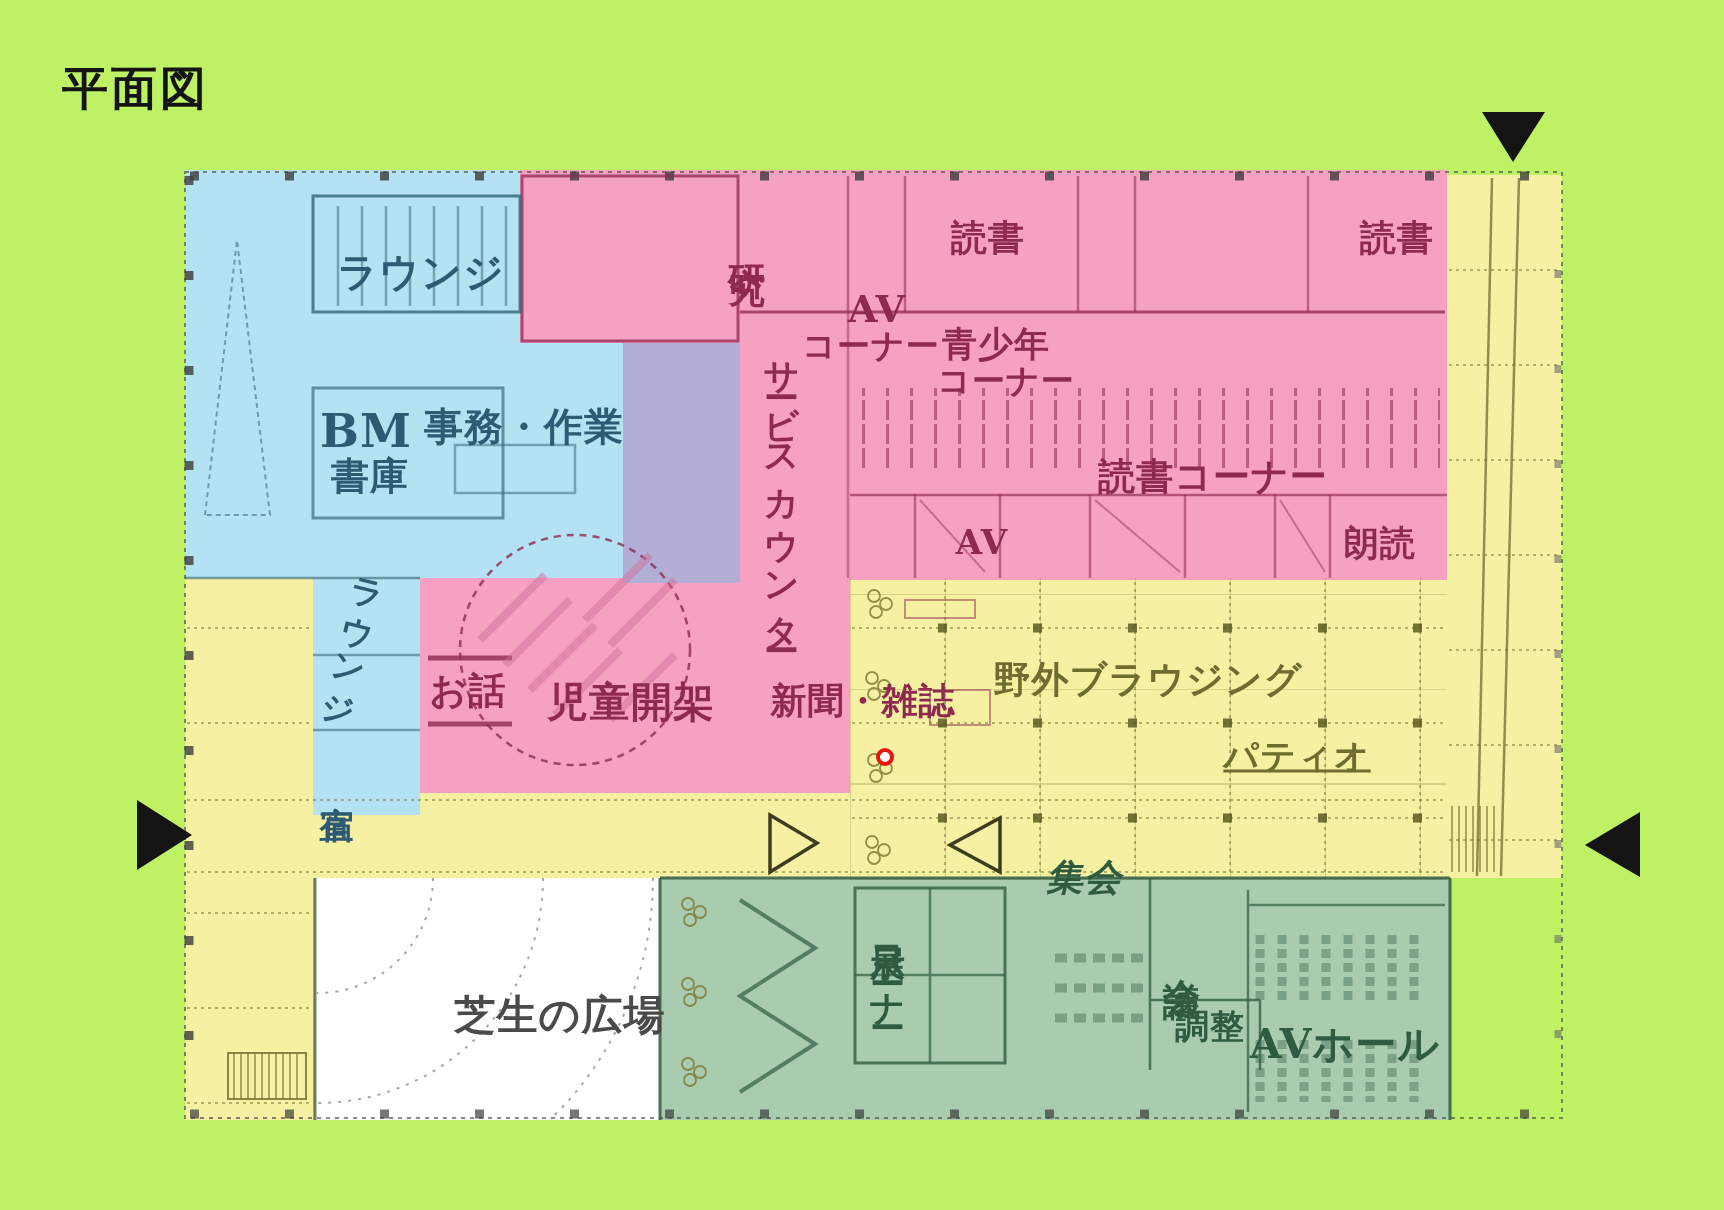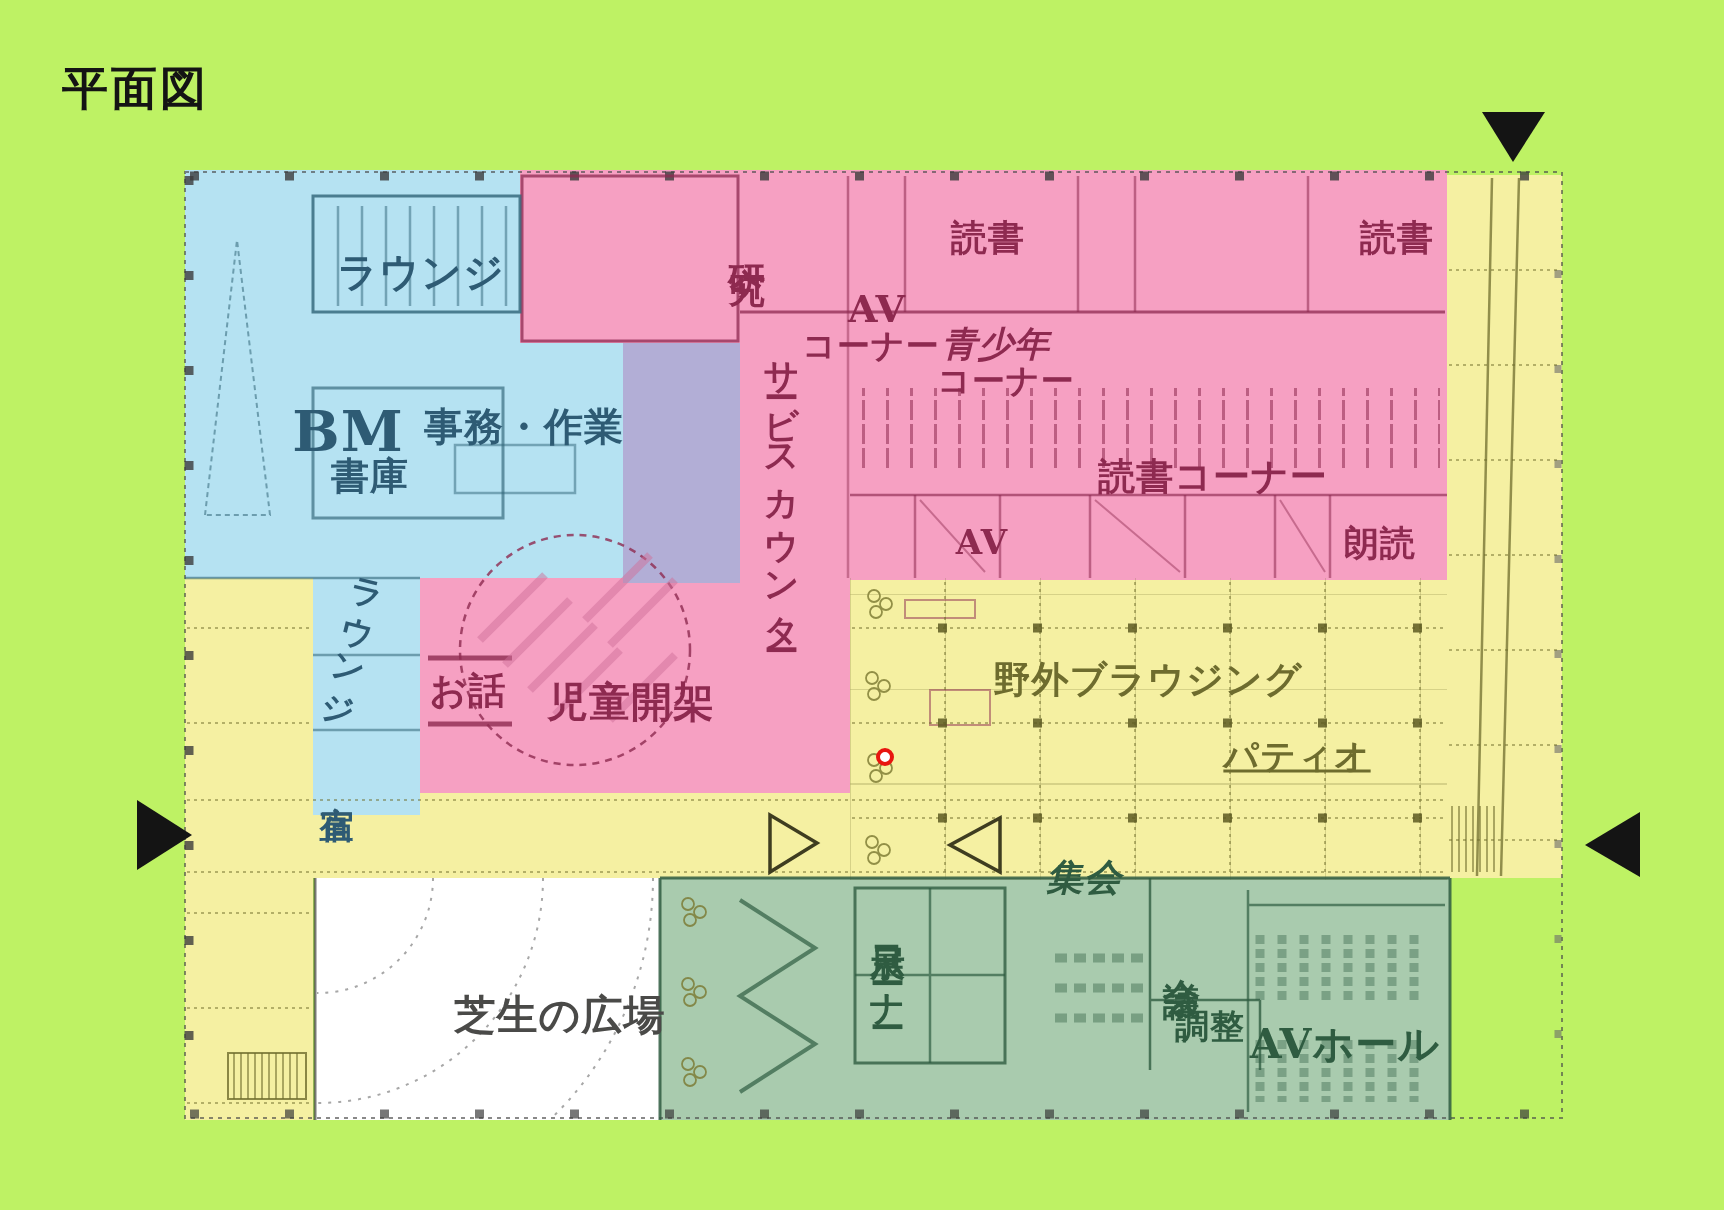--- a/index.html
+++ b/index.html
@@ -154,33 +154,34 @@
       <circle cx="885" cy="757" r="7" fill="#ffffff" stroke="#e8150f" stroke-width="4"></circle>
     </g>
   </svg>
 
   <div class="lbl c-blue" style="left:421px;top:272px;font-size:40px;">ラウンジ</div>
   <div class="lbl c-pink v" style="left:746px;top:237px;font-size:38px;">研究</div>
   <div class="lbl c-pink" style="left:988px;top:238px;font-size:36px;">読書</div>
   <div class="lbl c-pink" style="left:1397px;top:238px;font-size:36px;">読書</div>
   <div class="lbl c-pink" style="left:877px;top:308px;font-size:38px;">AV</div>
   <div class="lbl c-pink" style="left:871px;top:346px;font-size:33px;">コーナー</div>
-  <div class="lbl c-pink" style="left:996px;top:344px;font-size:35px;font-style:italic;">青少年</div>
+  <div class="lbl c-pink" style="left:996px;top:344px;font-size:35px;">青少年</div>
   <div class="lbl c-pink" style="left:1006px;top:381px;font-size:33px;">コーナー</div>
   <div class="lbl c-pink" style="left:1213px;top:477px;font-size:37px;">読書コーナー</div>
   <div class="lbl c-pink" style="left:982px;top:542px;font-size:34px;">AV</div>
   <div class="lbl c-pink" style="left:1380px;top:543px;font-size:35px;">朗読</div>
   <div class="lbl c-pink v" style="left:781px;top:485px;font-size:35px;">サービスカウンター</div>
-  <div class="lbl c-blue" style="left:348px;top:431px;font-size:56px;">BM</div>
+  <div class="lbl c-blue" style="left:366px;top:431px;font-size:46px;">BM</div>
   <div class="lbl c-blue" style="left:370px;top:476px;font-size:38px;">書庫</div>
   <div class="lbl c-blue" style="left:524px;top:427px;font-size:39px;">事務・作業</div>
   <div class="lbl c-blue v" style="left:356px;top:634px;font-size:33px;transform:translate(-50%,-50%) rotate(14deg);">ラウンジ</div>
   <div class="lbl c-blue v" style="left:337px;top:781px;font-size:34px;">宿直</div>
   <div class="lbl c-pink" style="left:468px;top:691px;font-size:37px;">お話</div>
   <div class="lbl c-pink" style="left:631px;top:702px;font-size:41px;">児童開架</div>
+  <div class="lbl c-pink" style="left:863px;top:701px;font-size:36px;">新聞・雑誌</div>
   <div class="lbl c-olive" style="left:1148px;top:680px;font-size:37px;">野外ブラウジング</div>
   <div class="lbl c-olive" style="left:1297px;top:756px;font-size:35px;text-decoration:underline;">パティオ</div>
   <div class="lbl c-green v" style="left:887px;top:965px;font-size:35px;">展示コーナー</div>
   <div class="lbl c-green" style="left:1084px;top:878px;font-size:37px;font-style:italic;">集会</div>
   <div class="lbl c-green v" style="left:1182px;top:951px;font-size:37px;">会議</div>
   <div class="lbl c-green" style="left:1210px;top:1027px;font-size:34px;">調整</div>
   <div class="lbl c-green" style="left:1345px;top:1044px;font-size:41px;">AVホール</div>
   <div class="lbl c-gray" style="left:560px;top:1015px;font-size:41px;">芝生の広場</div>
 
 </div>

